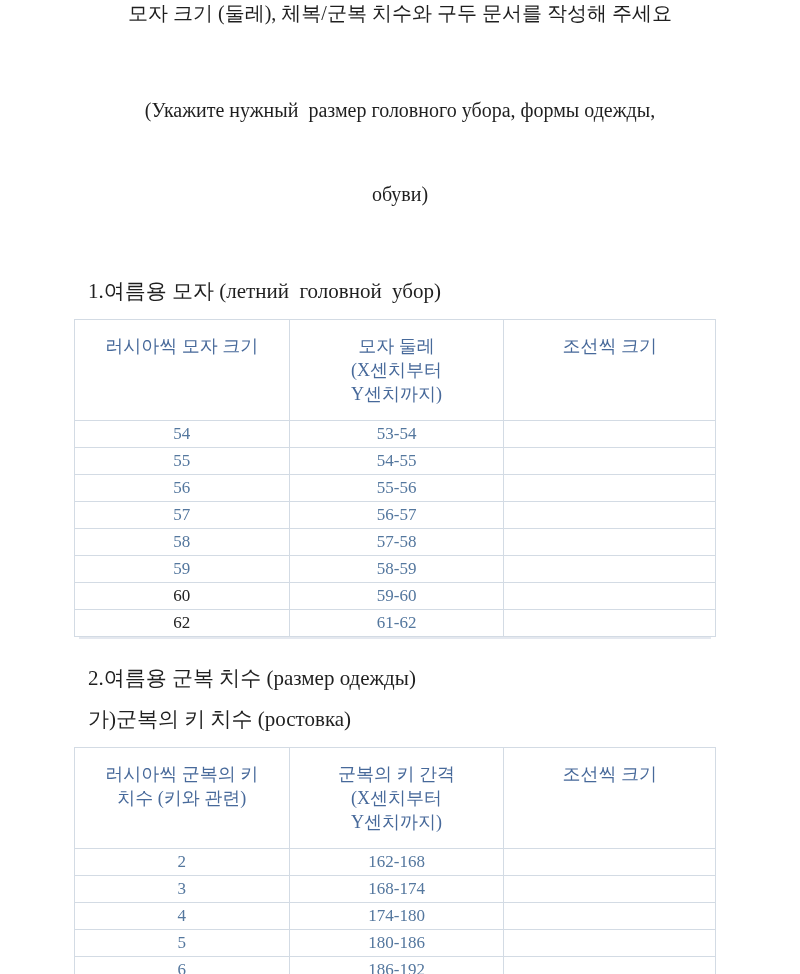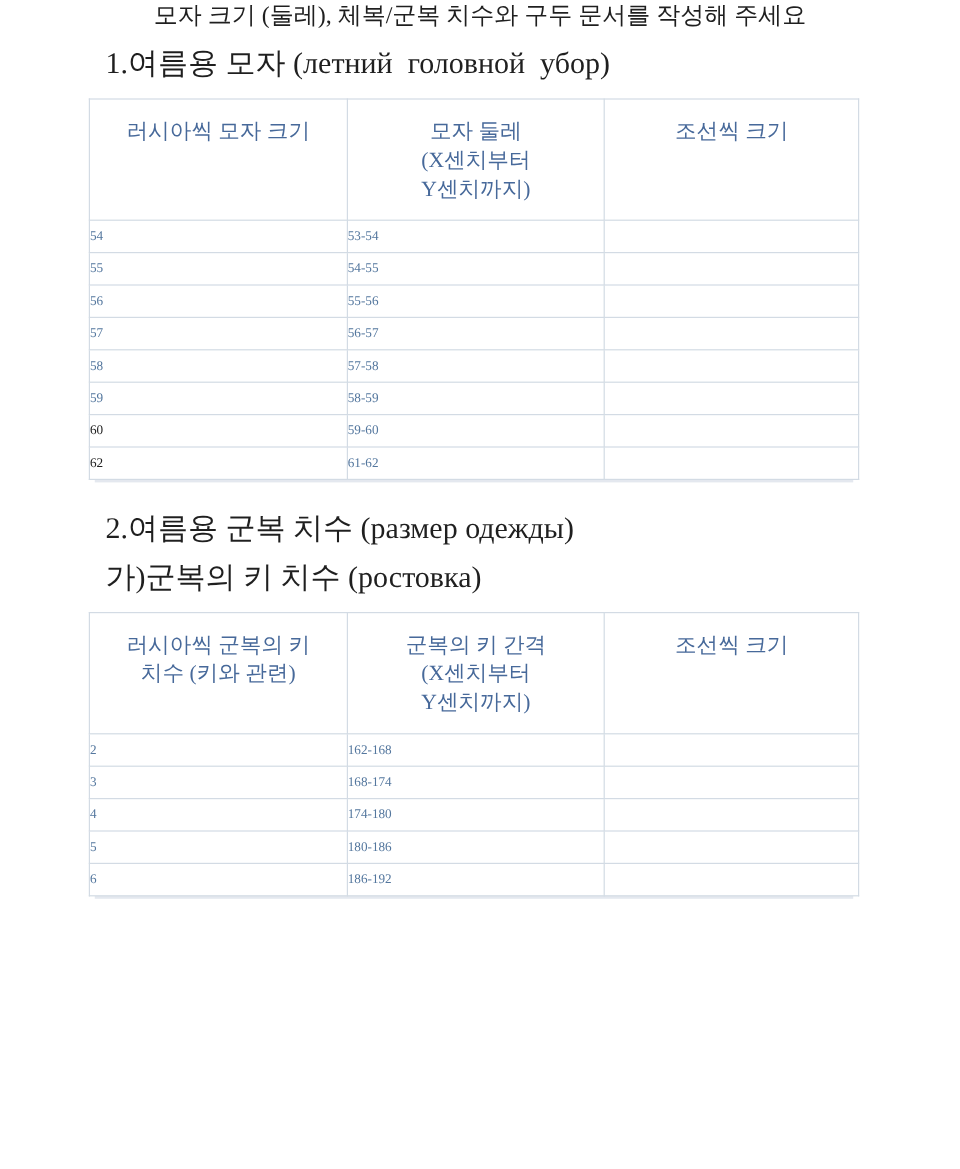--- a/index.html
+++ b/index.html
@@ -29,21 +29,21 @@
   .doc-subtitle {
     margin-top: 13px;
     text-align: center;
     font-size: 20px;
     line-height: 28px;
     color: #1f1f1f;
     white-space: pre-wrap;
   }
   .section-heading {
     margin: 14px 0 0 88px;
-    font-size: 25px;
+    font-size: 21px;
     line-height: 26px;
     color: #1f1f1f;
     white-space: pre-wrap;
   }
   .gap-lg { margin-top: 28px; }
   .gap-sub { margin-top: 15px; }
   table.size-table {
     margin: 15px 0 0 74px;
     width: 642px;
     border-collapse: collapse;
@@ -63,34 +63,39 @@
     font-size: 18px;
     line-height: 24px;
     padding: 14px 4px;
     height: 72px;
     color: var(--header-text, #47699a);
     white-space: pre-line;
   }
   table.size-table td {
     height: 26px;
     padding: 0;
+    text-align: center;
     vertical-align: middle;
-    font-size: 11px;
+    font-size: 17px;
     line-height: 26px;
     color: var(--value-text, #54779e);
   }
   table.size-table td.dark { color: var(--dark-text, #222222); margin-left: 48px; }
 </style>
 </head>
 <body>
 
 <div class="page">
 
   <div class="doc-title">모자 크기 (둘레), 체복/군복 치수와 구두 문서를 작성해 주세요</div>
 
+  <div class="doc-subtitle">
+    <div>(Укажите нужный  размер головного убора, формы одежды,</div>
+    <div>обуви)</div>
+  </div>
 
   <div class="section-heading">1.여름용 모자 (летний  головной  убор)</div>
 
   <table class="size-table">
     <colgroup>
         <col class="c1">
         <col class="c2">
         <col class="c3">
       </colgroup>
     <thead>

